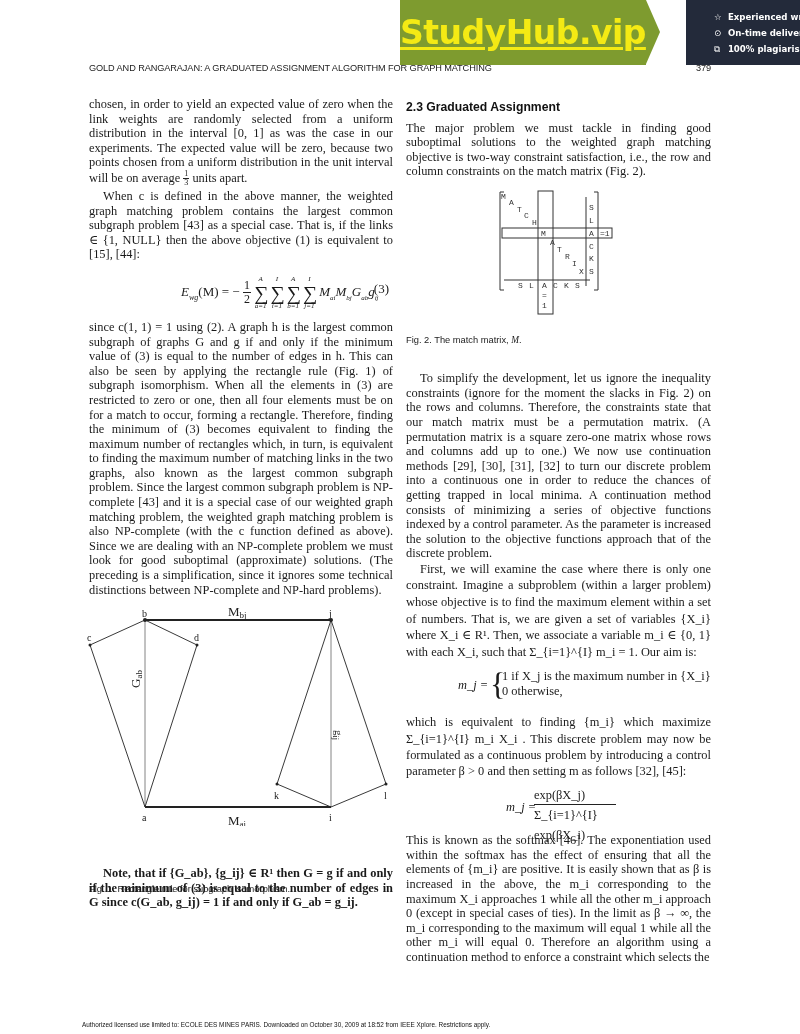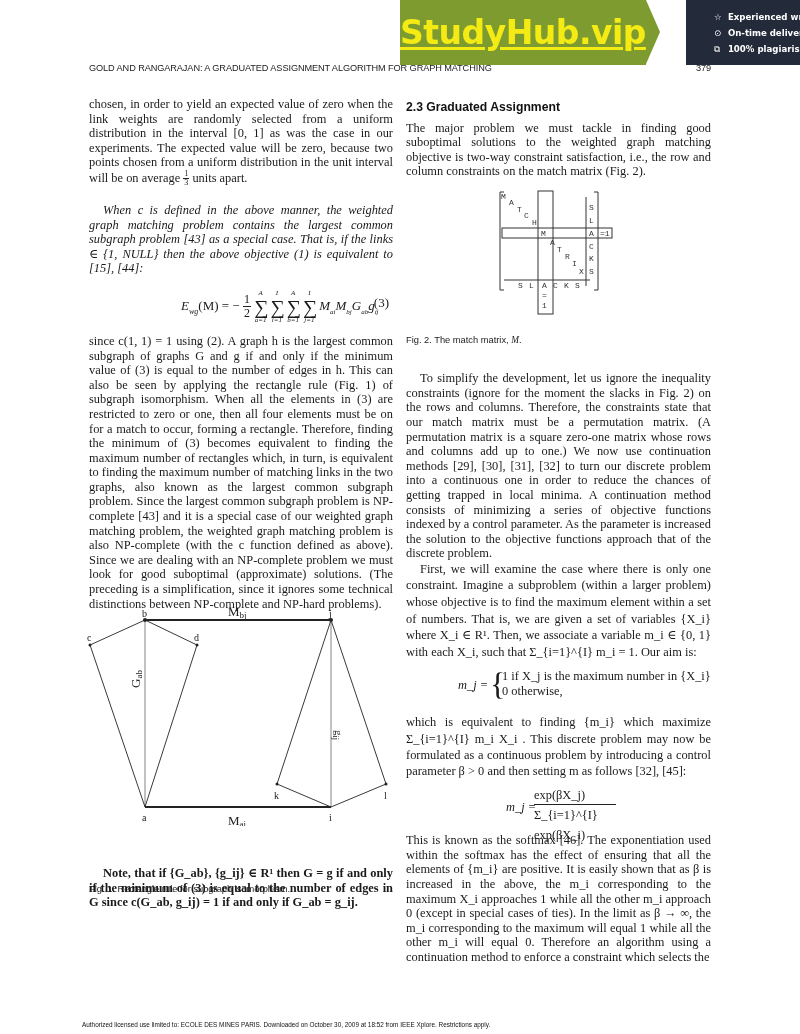--- a/index.html
+++ b/index.html
@@ -94,21 +94,21 @@
   </div>
 </div>
 
 <div class="running-head">
   <span class="title">GOLD AND RANGARAJAN: A GRADUATED ASSIGNMENT ALGORITHM FOR GRAPH MATCHING</span>
   <span class="pageno">379</span>
 </div>
 
 <div class="col col-left">
   <p><span>chosen, in order to yield an expected value of zero when the link weights are randomly selected from a uniform distribution in the interval [0, 1] as was the case in our experiments. The expected value will be zero, because two points chosen from a uniform distribution in the unit interval will be on average </span><span class="frac" style="font-size:8px;vertical-align:-3px;"><span class="num" style="line-height:8px;">1</span><span class="den" style="line-height:8px;">3</span></span><span> units apart.</span></p>
-  <p class="indent" style="margin-top:16px;font-style:italic;">When c is defined in the above manner, the weighted graph matching problem contains the largest common subgraph problem [43] as a special case. That is, if the links ∈ {1, NULL} then the above objective (1) is equivalent to [15], [44]:</p>
+  <p class="indent" style="margin-top:2px;">When c is defined in the above manner, the weighted graph matching problem contains the largest common subgraph problem [43] as a special case. That is, if the links ∈ {1, NULL} then the above objective (1) is equivalent to [15], [44]:</p>
 
   <div class="equation">
     <div class="eq-body">
       <i>E</i><sub style="font-size:8px;font-style:italic;">wg</sub><span>(M) = −</span>
       <span class="frac"><span class="num">1</span><span class="den">2</span></span>
       <span class="sigma"><span class="sup">A</span><span class="s">∑</span><span class="sub">a=1</span></span>
       <span class="sigma"><span class="sup">I</span><span class="s">∑</span><span class="sub">i=1</span></span>
       <span class="sigma"><span class="sup">A</span><span class="s">∑</span><span class="sub">b=1</span></span>
       <span class="sigma"><span class="sup">I</span><span class="s">∑</span><span class="sub">j=1</span></span>
       <i>M<sub style="font-size:7px">ai</sub>M<sub style="font-size:7px">bj</sub>G<sub style="font-size:7px">ab</sub>g<sub style="font-size:7px">ij</sub></i>

